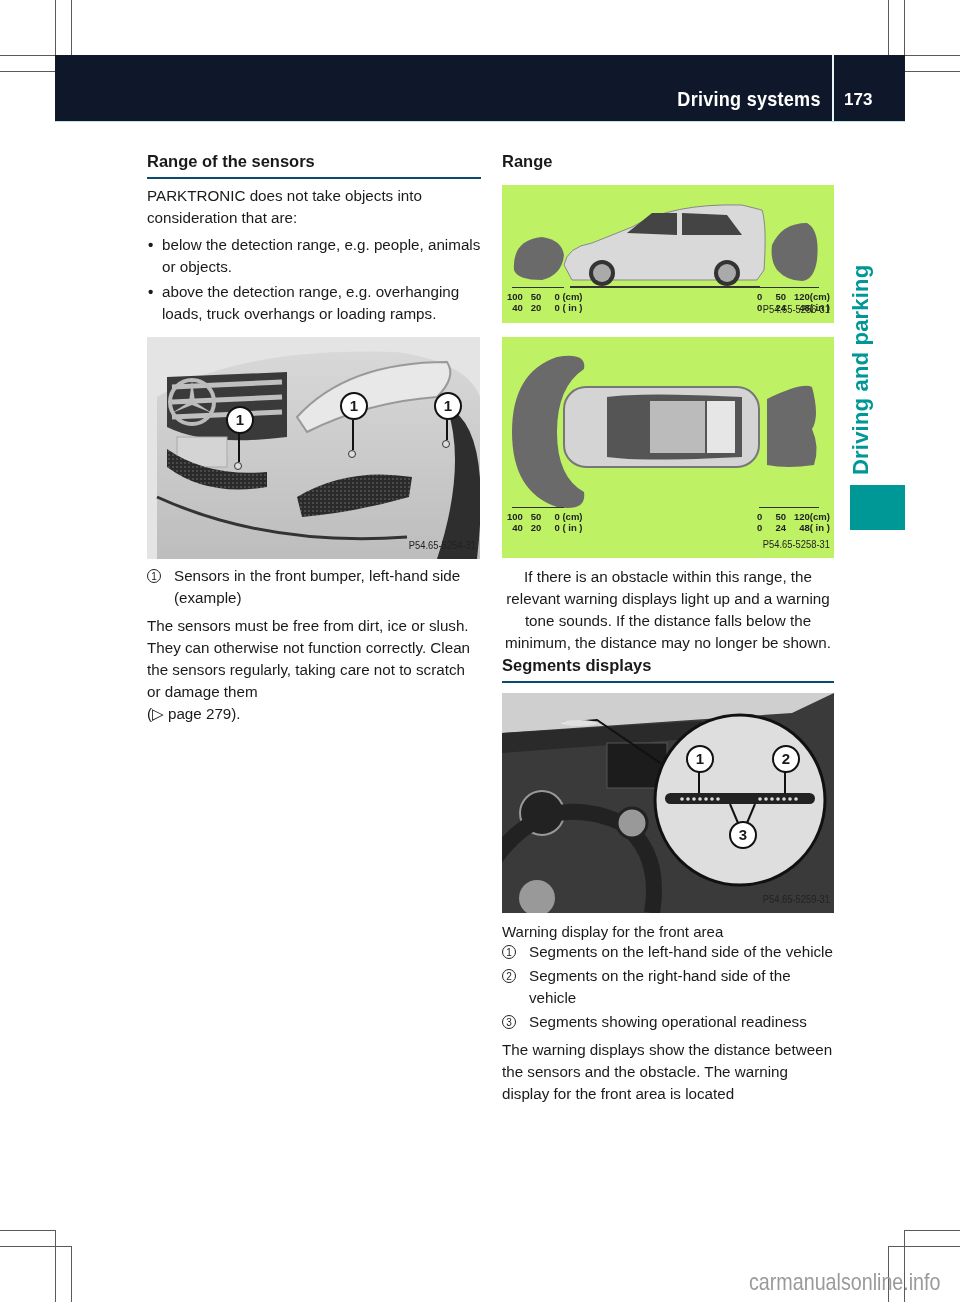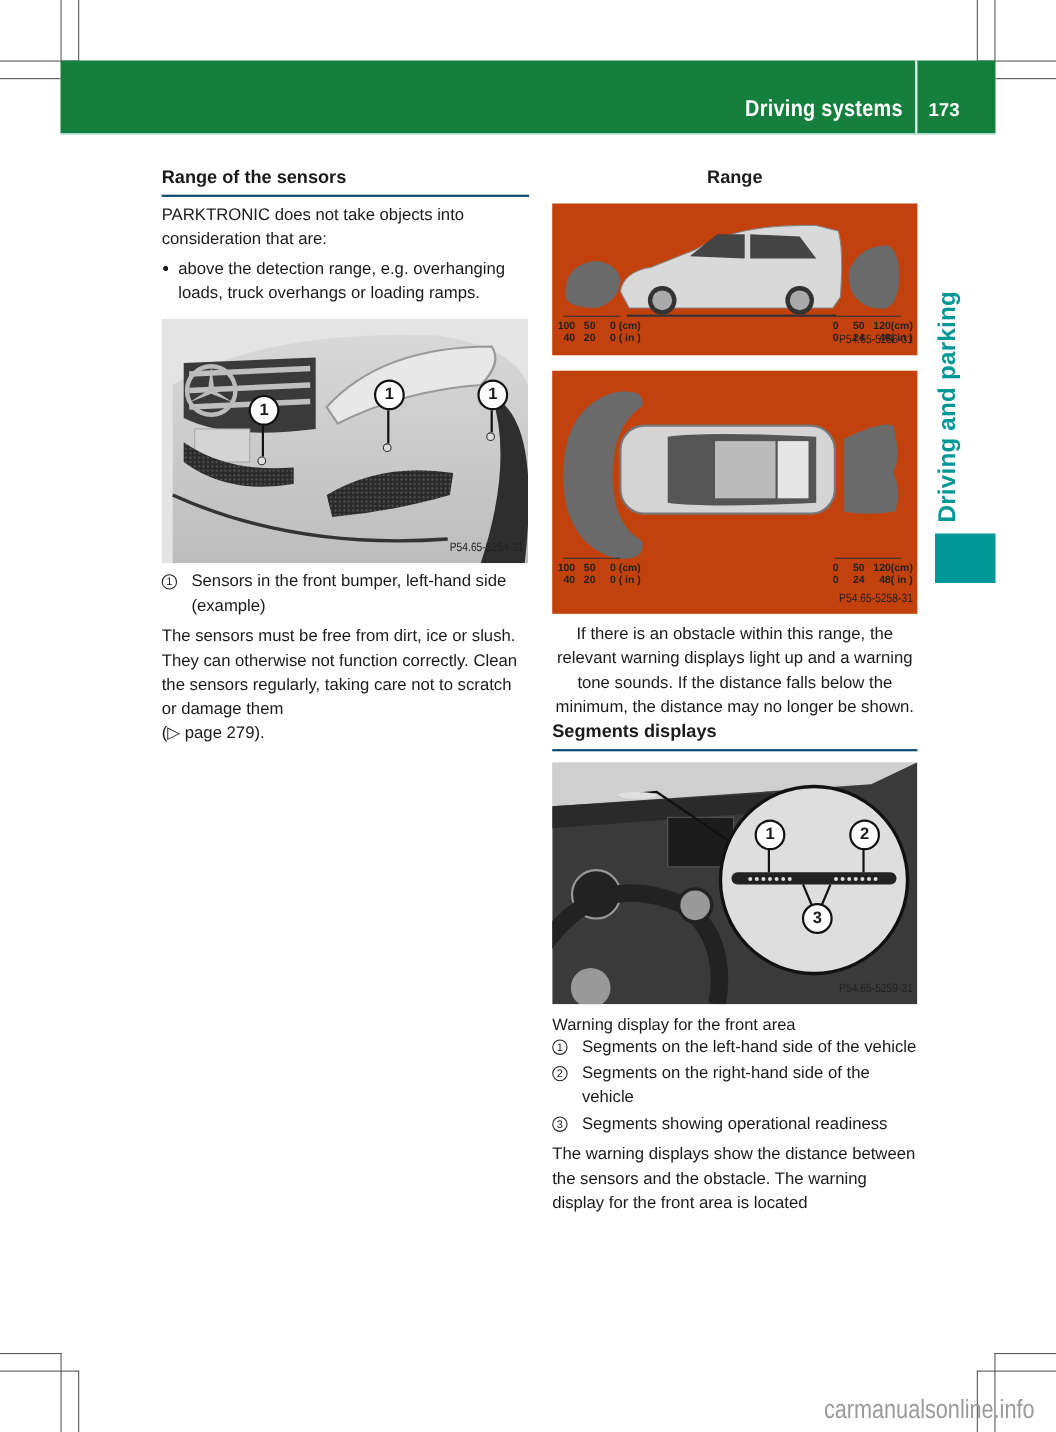--- a/index.html
+++ b/index.html
@@ -7,21 +7,21 @@
     width: 960px; height: 1302px; position: relative; overflow: hidden;
     background: #ffffff; color: #1a1a1a;
     font-family: "Liberation Sans", "DejaVu Sans", sans-serif;
   }
   .crop { position: absolute; background: #5a5a5a; }
   .crop.h { height: 1px; }
   .crop.v { width: 1px; }
 
   .header-band {
     position: absolute; left: 55px; top: 55px; width: 850px; height: 66px;
-    background: #15803d; border-bottom: 1px solid #b7e3e3;
+    background: #0f172a; border-bottom: 1px solid #b7e3e3;
   }
   .header-divider {
     position: absolute; left: 777px; top: 0; width: 2px; height: 66px; background: #e6f5f5;
   }
   .header-title {
     position: absolute; right: 84px; top: 32px; color: #ffffff; font-weight: bold;
     font-size: 21px; letter-spacing: 0.3px; transform: scaleX(0.86); transform-origin: right center;
   }
   .header-page {
     position: absolute; left: 789px; top: 35px; color: #ffffff; font-weight: bold; font-size: 17px;
@@ -58,21 +58,21 @@
   ul.bullets li .dot { position: absolute; left: 1px; top: 0; font-weight: bold; }
 
   .legend { display: flex; gap: 7px; }
   .legend .num {
     flex: 0 0 auto; width: 14px; height: 14px; border: 1px solid #222; border-radius: 50%;
     font-size: 10px; line-height: 14px; text-align: center; margin-top: 4px; box-sizing: border-box;
   }
   .legend .txt { flex: 1 1 auto; padding-left: 6px; }
   .caption { font-size: 15px; line-height: 18px; }
 
-  .fig { position: relative; overflow: hidden; background: #c2410c; }
+  .fig { position: relative; overflow: hidden; background: #bef264; }
   .fig .code {
     position: absolute; right: 4px; bottom: 3px; font-size: 11px; color: #222;
     transform: scaleX(0.85); transform-origin: right bottom;
   }
   .callout {
     position: absolute; width: 24px; height: 24px; border: 2px solid #111; border-radius: 50%;
     background: #fff; font-weight: bold; font-size: 15px; line-height: 24px; text-align: center;
     box-sizing: content-box;
   }
   .leader { position: absolute; width: 2px; background: #111; }
@@ -110,21 +110,21 @@
 
 <div class="side-tab-text">
   <span>Driving and parking</span>
 </div>
 <div class="side-tab-block"></div>
 
 <div class="col col-left">
   <h2 class="sec">Range of the sensors</h2>
   <p class="mt6">PARKTRONIC does not take objects into consideration that are:</p>
   <ul class="bullets">
-    <li><span class="dot">•</span></li>
+    <li><span class="dot">•</span><span>below the detection range, e.g. people, animals or objects.</span></li>
     <li><span class="dot">•</span><span>above the detection range, e.g. overhanging loads, truck overhangs or loading ramps.</span></li>
   </ul>
 
   <div class="fig" style="width:333px;height:222px;margin-top:12px;background:#e4e4e4;">
     <svg width="333" height="222" viewBox="0 0 333 222">
       <defs>
         <linearGradient id="bodyG" x1="0" y1="0" x2="0" y2="1">
           <stop offset="0" stop-color="#d8d8d8"></stop>
             <stop offset="1" stop-color="#bdbdbd"></stop>
         </linearGradient>
@@ -158,21 +158,21 @@
   </div>
 
   <div class="legend mt6">
     <span class="num">1</span>
     <span class="txt">Sensors in the front bumper, left-hand side (example)</span>
   </div>
   <p class="mt6"><span>The sensors must be free from dirt, ice or slush. They can otherwise not function correctly. Clean the sensors regularly, taking care not to scratch or damage them</span><br><span>(▷ page 279).</span></p>
 </div>
 
 <div class="col col-right">
-  <h3 class="sub" style="font-size:16.5px;text-align:center;">Range</h3>
+  <h3 class="sub" style="font-size:16.5px;">Range</h3>
 
   <div class="fig" style="width:332px;height:138px;margin-top:13px;">
     <svg width="332" height="138" viewBox="0 0 332 138">
       <path d="M12 85 Q10 55 40 52 Q60 55 62 70 Q60 90 40 95 Q15 95 12 85 Z" fill="#6a6a6a"></path>
       <path d="M270 60 Q280 38 305 38 Q318 45 315 75 Q312 95 300 96 Q285 96 275 85 Q268 75 270 60 Z" fill="#6a6a6a"></path>
       <path d="M62 80 Q65 62 90 58 L130 42 Q170 18 240 20 L260 25 Q265 40 262 85 L255 95 L70 95 Z" fill="#d9d9d9" stroke="#888"></path>
       <path d="M125 48 L150 28 L175 28 L175 50 Z M180 28 L225 30 L240 50 L180 50 Z" fill="#444"></path>
       <circle cx="100" cy="88" r="13" fill="#333"></circle>
         <circle cx="100" cy="88" r="9" fill="#aaa"></circle>
       <circle cx="225" cy="88" r="13" fill="#333"></circle>

